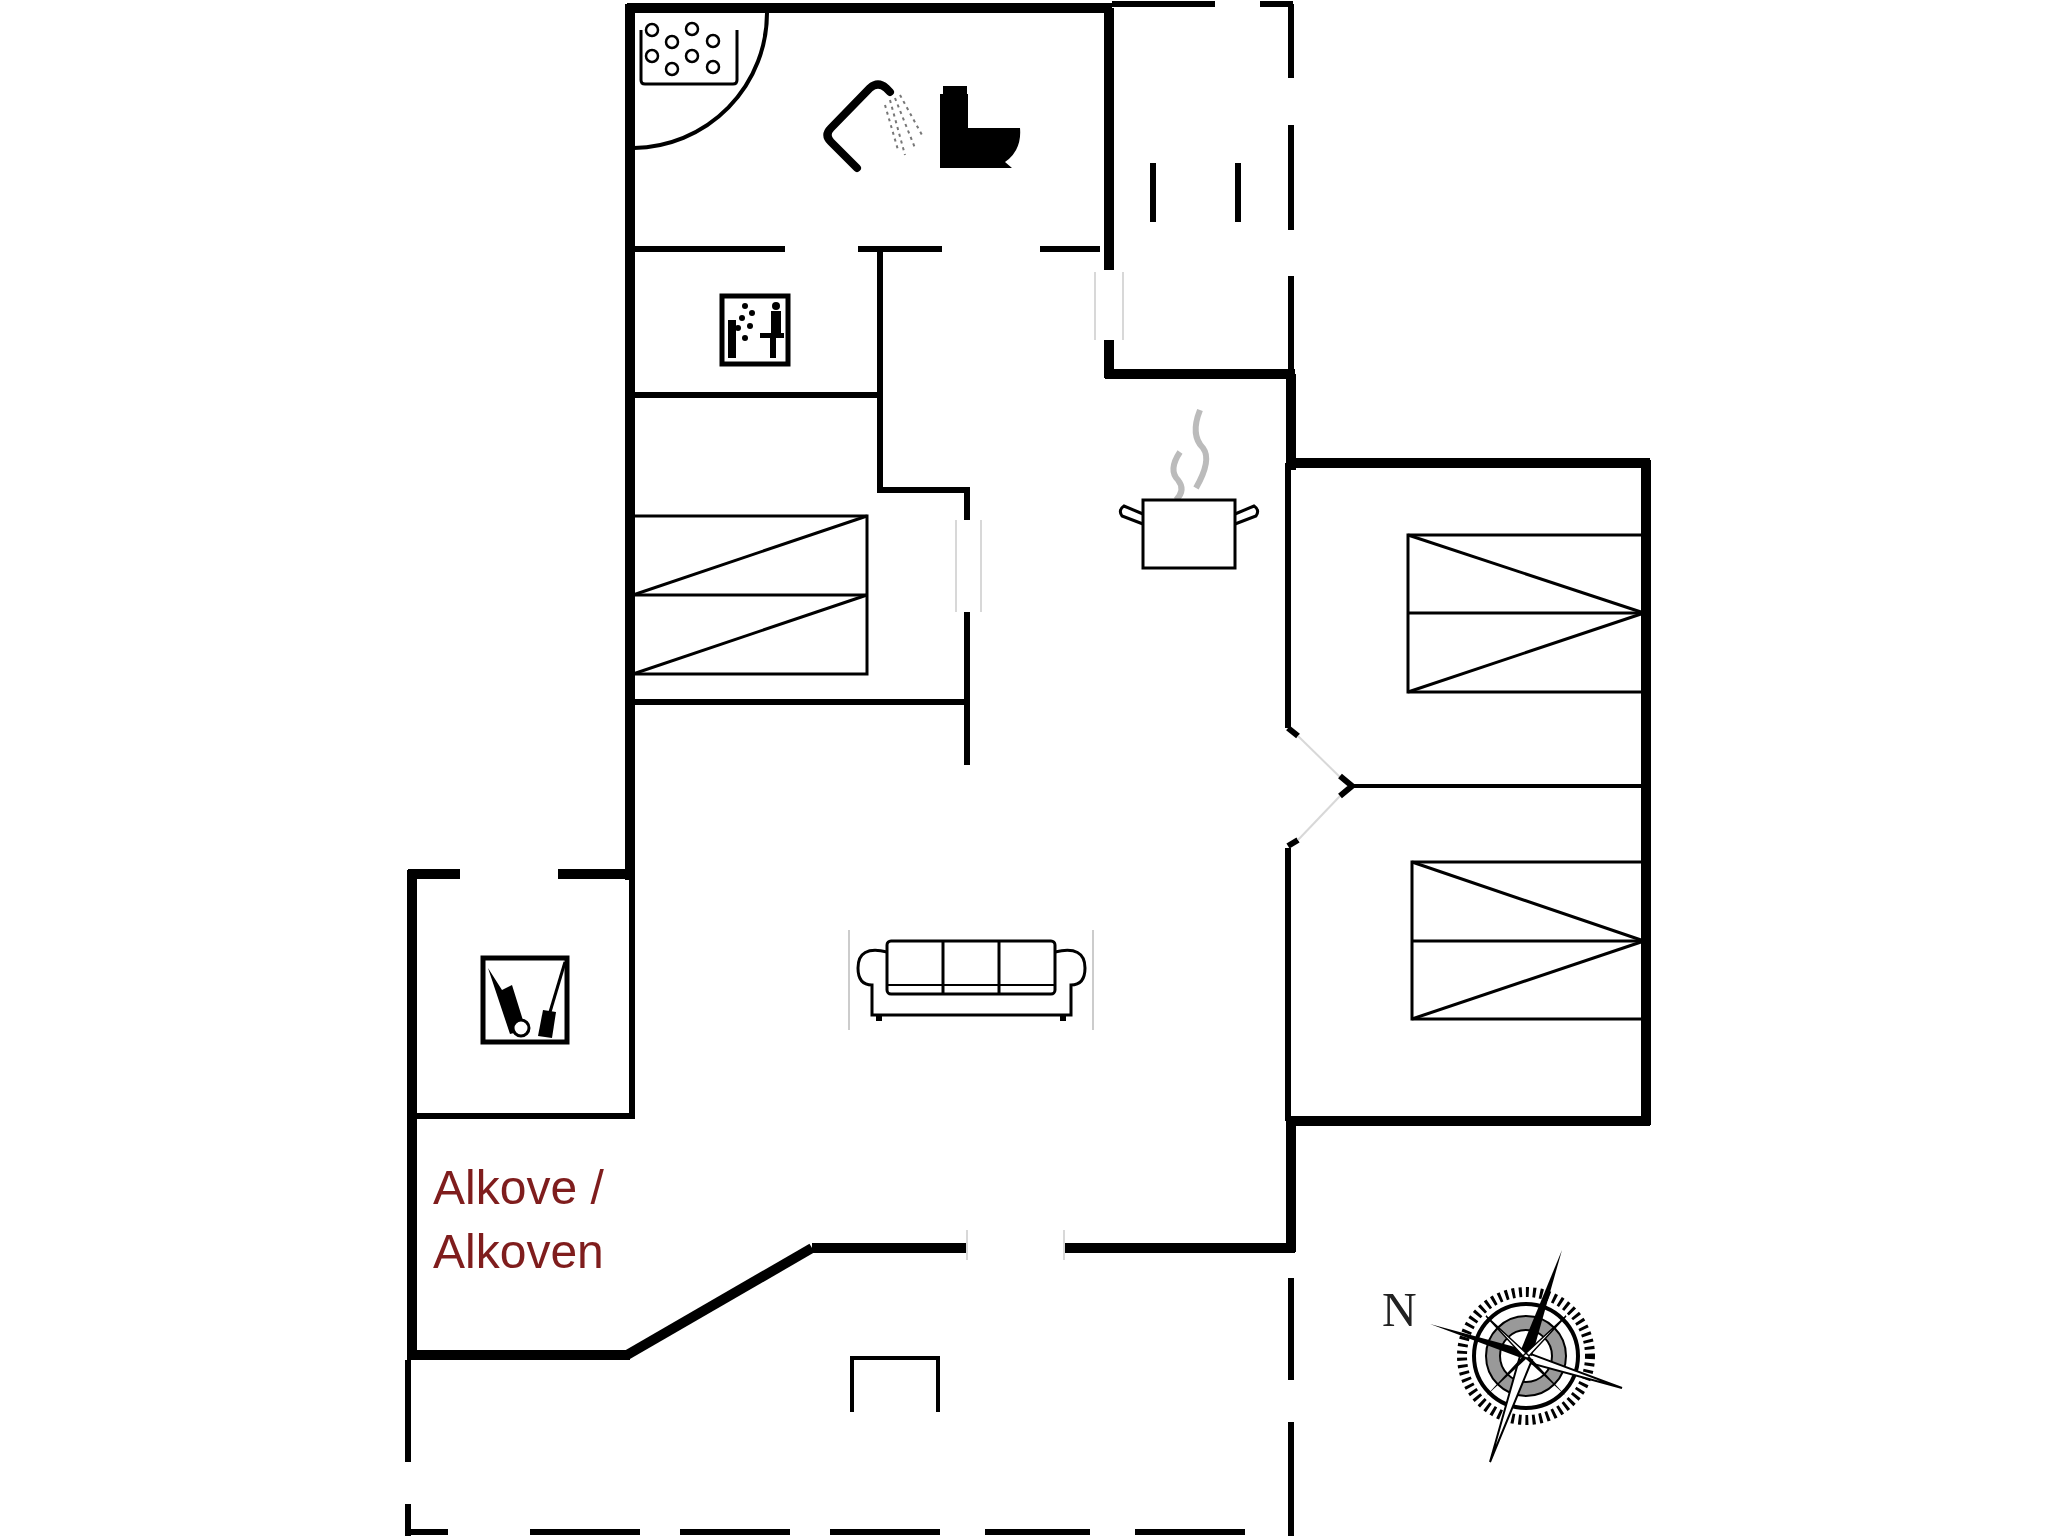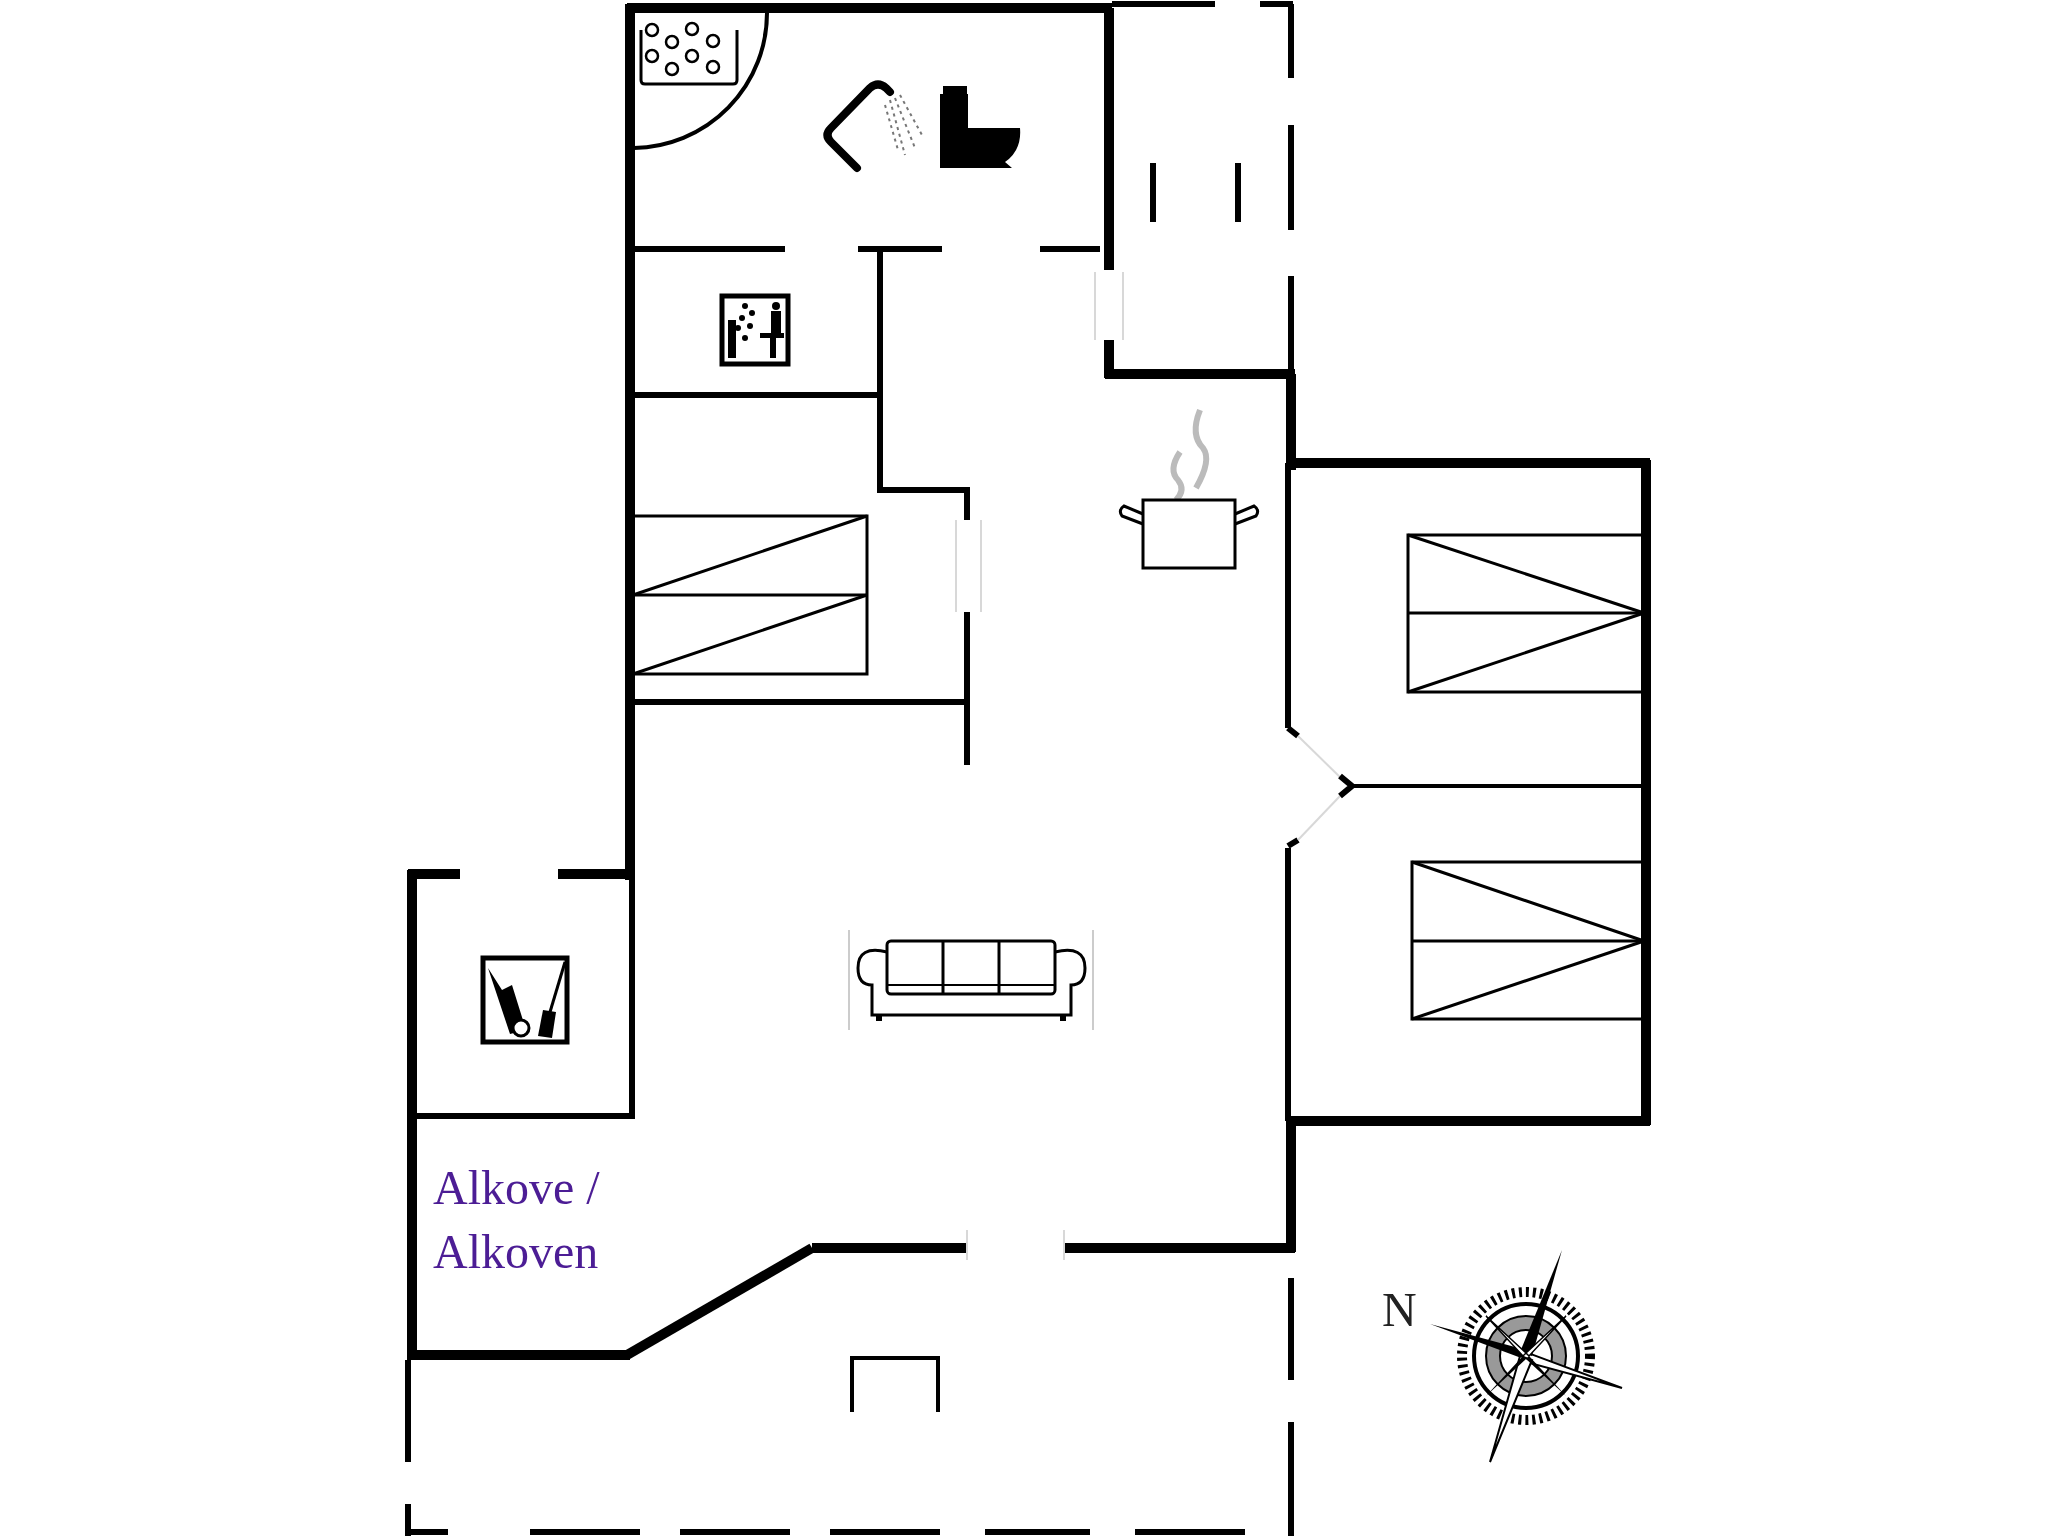--- a/index.html
+++ b/index.html
@@ -2,21 +2,21 @@
 <html><head>
 <meta charset="utf-8">
 <style>
   html,body{margin:0;padding:0;background:#ffffff;}
   body{width:2048px;height:1536px;overflow:hidden;position:relative;font-family:"Liberation Sans",sans-serif;}
   #plan{position:absolute;left:0;top:0;width:2048px;height:1536px;}
   .wall{stroke:#000;stroke-width:10;fill:none;stroke-linecap:butt;}
   .wall-thin{stroke:#000;stroke-width:6;fill:none;}
   .line{stroke:#000;stroke-width:3;fill:none;}
   .door-ghost{stroke:#d8d8d8;stroke-width:2;fill:none;}
-  .room-label{position:absolute;font-family:Liberation Serif, serif;font-size:48px;line-height:64px;color:#4c1d95;}
+  .room-label{position:absolute;font-family:Liberation Sans, sans-serif;font-size:48px;line-height:64px;color:#7f1d1d;}
   .compass-n{position:absolute;font-family:"Liberation Serif",serif;font-size:48px;color:#222;}
 </style>
 </head>
 <body>
 
 <svg id="plan" viewBox="0 0 2048 1536" xmlns="http://www.w3.org/2000/svg">
 
   <g>
 
     <line class="wall" x1="627" y1="8" x2="1112" y2="8"></line>

